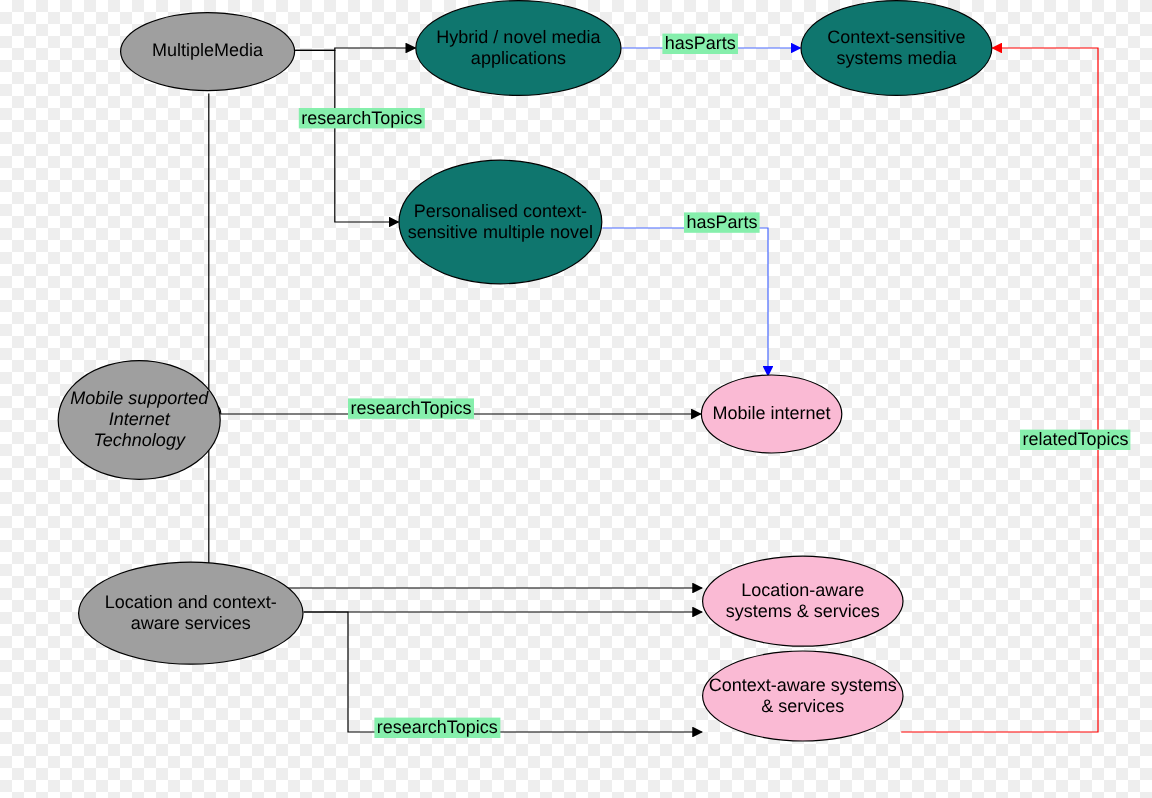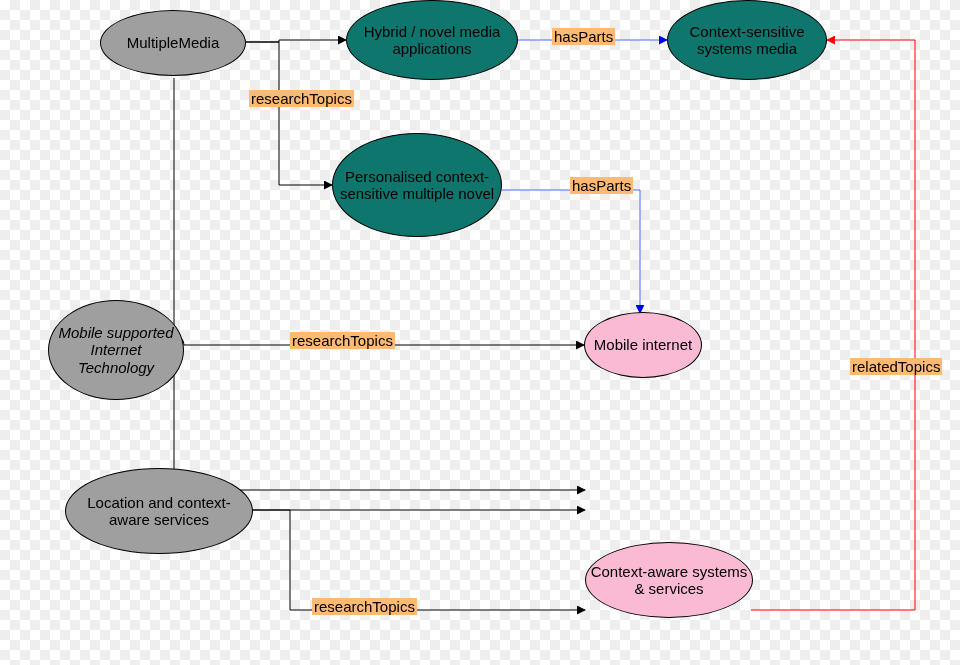--- a/index.html
+++ b/index.html
@@ -35,21 +35,21 @@
     border-radius: 50%;
     padding: 4px;
     box-sizing: border-box;
     line-height: 1.15;
   }
   .gray   { background: #9f9f9f; }
   .yellow { background: #0f766e; }
   .pink   { background: #fabad4; }
   .edge-label {
     position: absolute;
-    background: #fdba74;
+    background: #86efac;
     padding: 0 2px;
     white-space: nowrap;
   }
   svg.edges {
     position: absolute;
     left: 0;
     top: 0;
     width: 960px;
     height: 665px;
     pointer-events: none;
@@ -113,20 +113,23 @@
   </div>
 
   <div class="node gray" style="left:35px; top:468px; width:188px; height:86px;">
     <span>Location and context-aware services</span>
   </div>
 
   <div class="node pink" style="left:554px; top:312px; width:118px; height:66px;">
     <span>Mobile internet</span>
   </div>
 
+  <div class="node pink" style="left:555px; top:463px; width:168px; height:76px;">
+    <span>Location-aware systems &amp; services</span>
+  </div>
 
   <div class="node pink" style="left:555px; top:542px; width:168px; height:76px;">
     <span>Context-aware systems &amp; services</span>
   </div>
 
   <div class="edge-label" style="left:219px; top:90px;">researchTopics</div>
   <div class="edge-label" style="left:522px; top:28px;">hasParts</div>
   <div class="edge-label" style="left:540px; top:177px;">hasParts</div>
   <div class="edge-label" style="left:260px; top:332px;">researchTopics</div>
   <div class="edge-label" style="left:282px; top:598px;">researchTopics</div>

